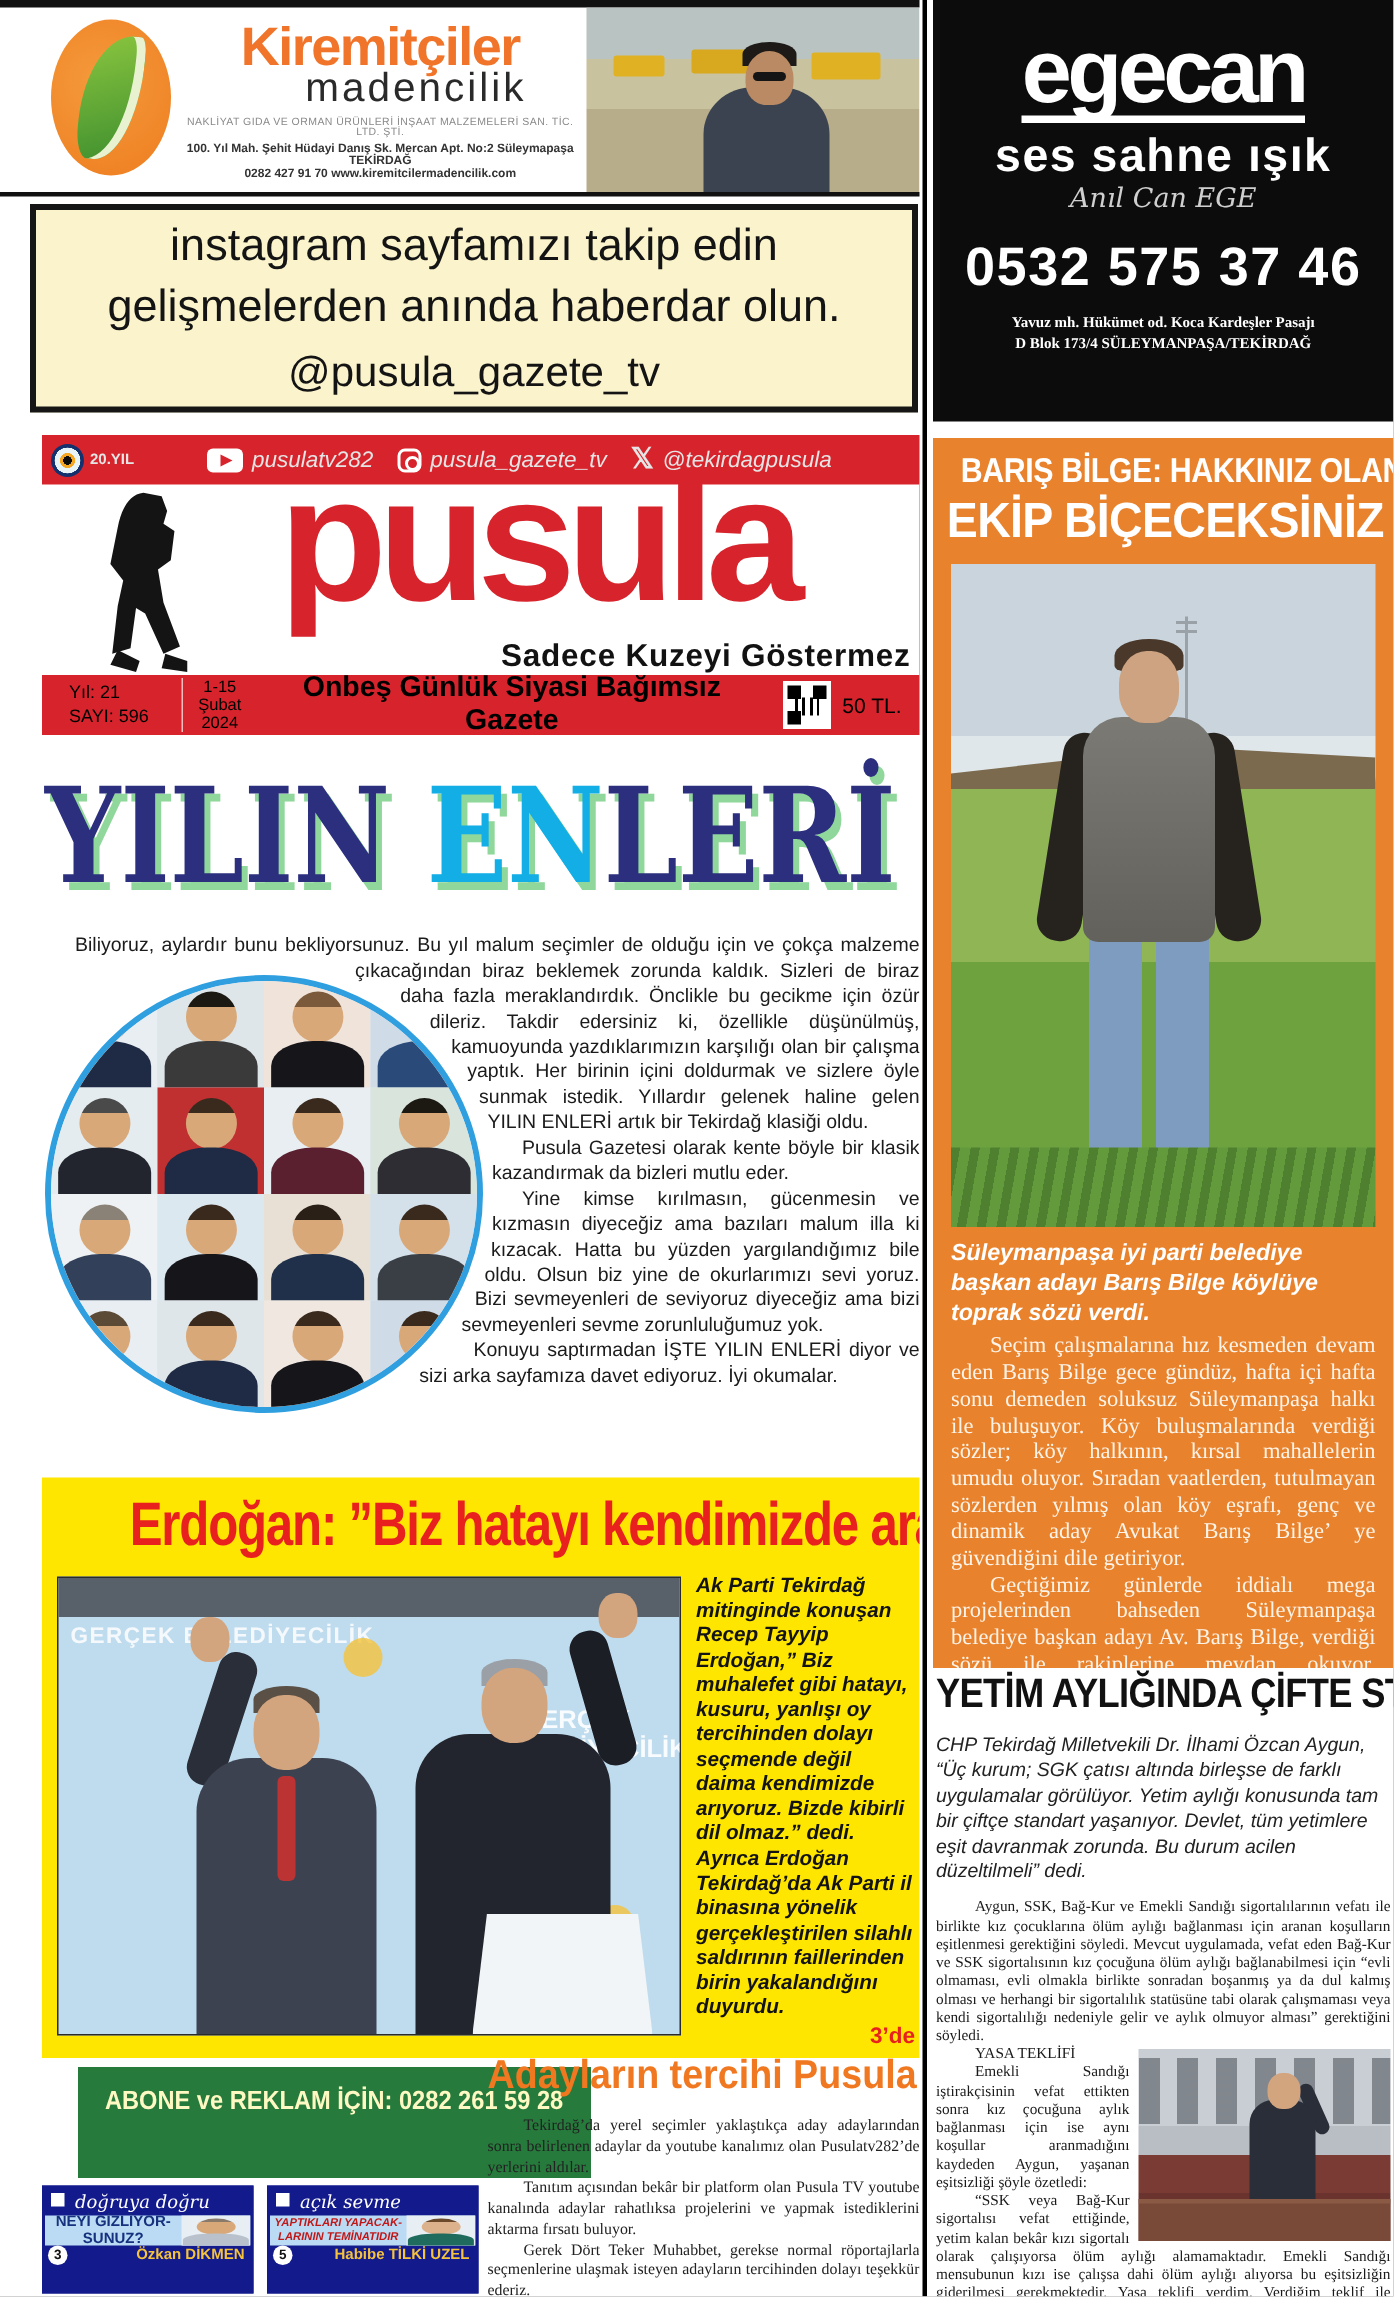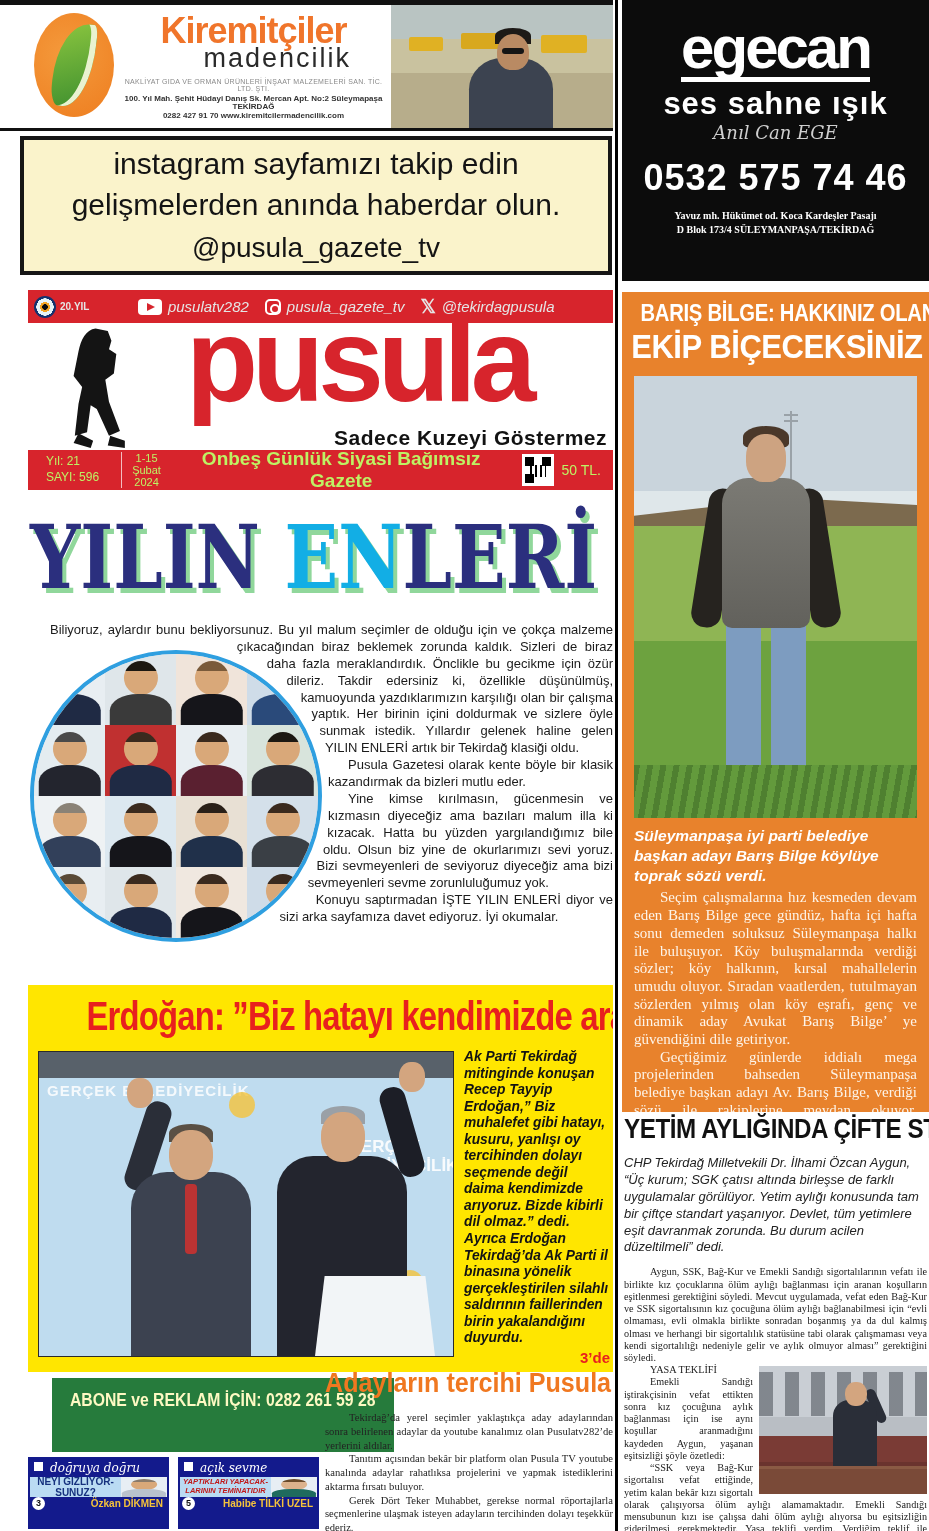--- a/index.html
+++ b/index.html
@@ -63,21 +63,21 @@
   .yt-icon { width:24px; height:16px; background:#fff; border-radius:4px; position:relative; }
   .yt-icon::after { content:""; position:absolute; left:9px; top:4px; border-left:8px solid #d7242c;
     border-top:4px solid transparent; border-bottom:4px solid transparent; }
   .ig-icon { width:16px; height:16px; border:2px solid #fff; border-radius:5px; position:relative; }
   .ig-icon::after { content:""; position:absolute; left:3px; top:3px; width:6px; height:6px; border:2px solid #fff; border-radius:50%; }
   .x-icon { font-weight:bold; font-size:19px; font-style:normal; line-height:1; }
   .mh-white { position:absolute; left:0; top:33px; width:100%; height:127px; background:#fff; }
   .ataturk { position:absolute; left:24px; bottom:2px; width:92px; height:122px; }
   .mh-logo { position:absolute; left:158px; top:-24px; font-size:118px; font-weight:800; letter-spacing:-6px; color:#d7242c; line-height:1.05; }
   .mh-slogan { position:absolute; right:6px; bottom:0; font-size:21px; font-weight:bold; color:#121212; letter-spacing:.5px; }
-  .mh-bottom { position:absolute; left:0; bottom:0; width:100%; height:40px; color:#bef264; display:flex; align-items:center; padding:0 8px; gap:8px; }
+  .mh-bottom { position:absolute; left:0; bottom:0; width:100%; height:40px; color:#000000; display:flex; align-items:center; padding:0 8px; gap:8px; }
   .mh-year { font-size:12px; line-height:1.3; padding-left:10px; }
   .mh-date { font-size:11px; line-height:1.1; text-align:center; border-left:1px solid rgba(255,255,255,.7); padding-left:10px; margin-left:14px; }
   .mh-subtitle { flex:1; text-align:center; font-weight:bold; font-size:19px; }
   .mh-qr { width:32px; height:32px; background:#fff; position:relative; }
   .mh-qr::before { content:""; position:absolute; inset:3px;
     background:
       linear-gradient(#000,#000) 0 0/9px 9px no-repeat,
       linear-gradient(#000,#000) 100% 0/9px 9px no-repeat,
       linear-gradient(#000,#000) 0 100%/9px 9px no-repeat,
       repeating-linear-gradient(90deg,#000 0 2px,transparent 2px 5px) 50% 55%/16px 12px no-repeat; }
@@ -234,21 +234,21 @@
   <div class="ig-banner">
     <div class="ig-line">instagram sayfamızı takip edin</div>
     <div class="ig-line">gelişmelerden anında haberdar olun.</div>
     <div class="ig-handle">@pusula_gazete_tv</div>
   </div>
 
   <div class="ad-egecan">
     <div><span class="eg-title">egecan</span></div>
     <div class="eg-sub">ses sahne ışık</div>
     <div class="eg-person">Anıl Can EGE</div>
-    <div class="eg-phone">0532 575 74 46</div>
+    <div class="eg-phone">0532 575 37 46</div>
     <div class="eg-addr">
       <div>Yavuz mh. Hükümet od. Koca Kardeşler Pasajı</div>
       <div>D Blok 173/4 SÜLEYMANPAŞA/TEKİRDAĞ</div>
     </div>
   </div>
 
   <div class="masthead">
     <div class="mh-top">
       <div class="mh-badge">
         <div class="mh-eye"></div>

